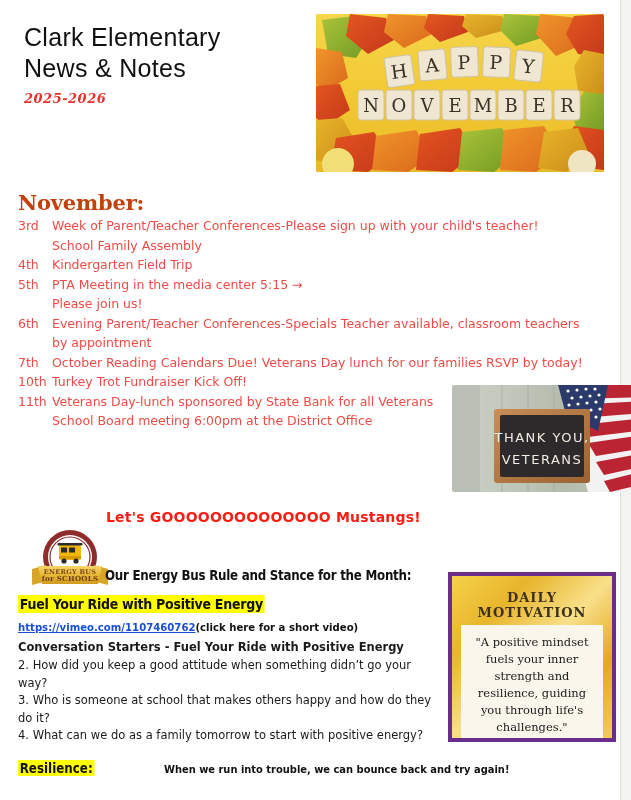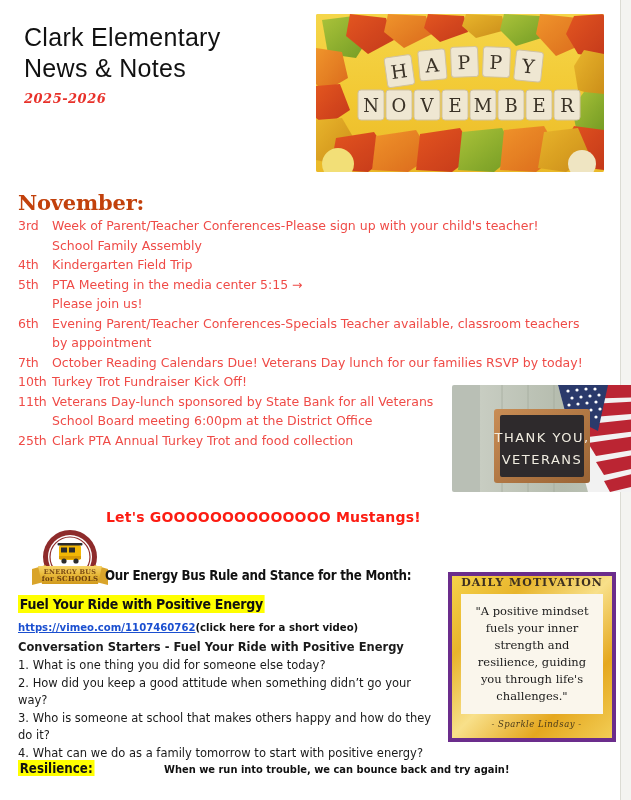--- a/index.html
+++ b/index.html
@@ -248,23 +248,25 @@
     height: 170px;
     border: 4px solid #6b2d8c;
     box-sizing: border-box;
     background: linear-gradient(135deg, #f5d24a 0%, #e8b52c 25%, #f8e08a 50%, #e5a81f 75%, #f2cd55 100%);
     overflow: hidden;
   }
   .motivation-header {
     text-align: center;
     font-family: "DejaVu Serif", serif;
     font-weight: bold;
-    font-size: 11px;
+    font-size: 13px;
     letter-spacing: 1px;
     color: #3d3020;
+    padding-top: 6px;
+    margin-top: 8px;
   }
   .quote-panel {
     margin: 5px 9px 0 9px;
     background: #faf6ec;
     padding: 9px 5px 9px 5px;
     text-align: center;
   }
   .quote-text {
     font-family: "DejaVu Serif", serif;
     font-size: 11.5px;
@@ -440,24 +442,20 @@
       <span class="event-date">10th</span>
       <span class="event-text narrow">Turkey Trot Fundraiser Kick Off!</span>
     </div>
     <div class="event-row">
       <span class="event-date">11th</span>
       <span class="event-text narrow">Veterans Day-lunch sponsored by State Bank for all Veterans</span>
     </div>
     <div class="event-row">
       <span class="event-date"></span>
       <span class="event-text narrow">School Board meeting 6:00pm at the District Office</span>
-    </div>
-    <div class="event-row">
-      <span class="event-date">25th</span>
-      <span class="event-text narrow">Clark PTA Annual Turkey Trot and food collection</span>
     </div>
   </div>
 
   <div class="veterans-photo">
     <svg width="164" height="107" viewBox="0 0 164 107">
       <defs>
         <linearGradient id="wood" x1="0" y1="0" x2="1" y2="0">
           <stop offset="0%" stop-color="#c8cdc2"></stop>
           <stop offset="50%" stop-color="#b5bcae"></stop>
           <stop offset="100%" stop-color="#c2c8bc"></stop>
@@ -547,21 +545,20 @@
   <div class="energy-heading">Our Energy Bus Rule and Stance for the Month:</div>
   <div class="rule-title">Fuel Your Ride with Positive Energy</div>
 
   <div class="video-line">
     <span class="video-link">https://vimeo.com/1107460762</span><span>(click here for a short video)</span>
   </div>
 
   <div class="starters-heading">Conversation Starters - Fuel Your Ride with Positive Energy</div>
 
   <div class="questions">
-    <div>1. What is one thing you did for someone else today?</div>
     <div>2. How did you keep a good attitude when something didn’t go your way?</div>
     <div>3. Who is someone at school that makes others happy and how do they do it?</div>
     <div>4. What can we do as a family tomorrow to start with positive energy?</div>
   </div>
 
   <div class="resilience-row">
     <span class="resilience-word">Resilience:</span>
     <span class="resilience-def">When we run into trouble, we can bounce back and try again!</span>
   </div>
 

